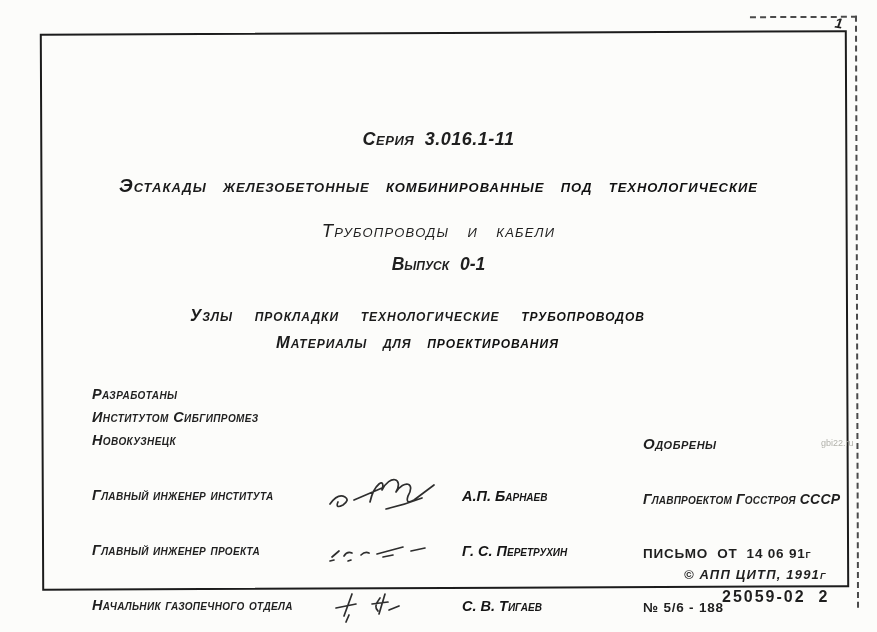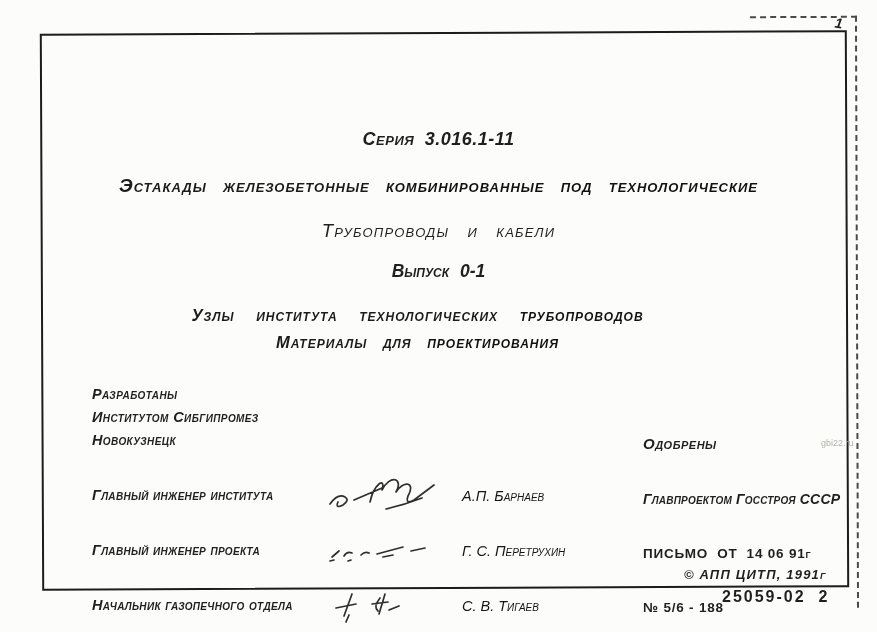--- a/index.html
+++ b/index.html
@@ -31,31 +31,31 @@
   }
   
   .cline{position:absolute;left:0;width:877px;text-align:center;white-space:pre;}
   .header-line{top:54px;font-size:16.5px;word-spacing:6px;letter-spacing:.6px;}
   .w-light{font-weight:400;color:#3a3a3a;}
   .w-med{font-weight:700;color:#1b1b1b;}
   .w-heavy{font-weight:800;color:#111;}
   .series-line{top:129px;font-size:18px;word-spacing:5px;letter-spacing:.5px;font-weight:600;}
   .title1{top:175px;font-size:19px;word-spacing:10px;letter-spacing:1px;}
   .title2{top:220px;font-size:18.5px;word-spacing:12px;letter-spacing:1.2px;font-weight:400;}
-  .issue-line{top:254px;font-size:17.5px;word-spacing:6px;font-weight:600;margin-top:7px;}
+  .issue-line{top:254px;font-size:17.5px;word-spacing:6px;font-weight:600;}
   .sub1{top:306px;width:835px;font-size:16.5px;word-spacing:16px;letter-spacing:1px;}
   .sub2{top:333px;width:835px;font-size:16.5px;word-spacing:10px;letter-spacing:1px;}
   
   .dev-block{position:absolute;left:92px;top:383px;width:452px;font-size:14.5px;}
   .dev-line{height:23px;line-height:23px;font-weight:600;letter-spacing:.4px;}
   .dev-row{display:flex;align-items:center;height:23px;margin-top:32px;}
   .dev-role{flex:0 0 252px;font-weight:600;letter-spacing:.3px;line-height:23px;}
   .dev-sig{flex:0 0 118px;position:relative;height:23px;}
   .dev-sig svg{position:absolute;left:-26px;top:-12px;}
-  .dev-name{flex:1 1 auto;font-weight:400;color:#161616;white-space:pre;}
+  .dev-name{flex:1 1 auto;font-weight:700;color:#161616;white-space:pre;}
   .sig-path{stroke:#2e2e2e;fill:none;stroke-width:1.7;stroke-linecap:round;stroke-linejoin:round;}
   
   .app-block{position:absolute;left:643px;top:399px;width:215px;white-space:pre;}
   .app-label{font-size:15px;font-weight:800;letter-spacing:.5px;}
   .app-auth{font-size:14px;font-weight:800;letter-spacing:.2px;margin-top:3px;}
   .app-line{font-size:13.5px;font-weight:700;font-style:normal;letter-spacing:.8px;margin-top:3px;}
   
   .copyright{position:absolute;left:684px;top:567px;font-size:13px;font-weight:700;letter-spacing:1.2px;white-space:pre;}
   .doc-code{position:absolute;left:722px;top:588px;font-size:16px;font-weight:700;letter-spacing:2px;font-style:normal;white-space:pre;}
   .watermark{position:absolute;left:821px;top:438px;font-size:9px;color:#b2b2ab;font-style:normal;font-variant:normal;}
@@ -72,21 +72,21 @@
 
 
   <div class="cline series-line">Серия 3.016.1-11</div>
 
   <div class="cline title1"><span class="w-med">Эстакады железобетонные </span><span class="w-heavy">комбинированные под технологические</span></div>
 
   <div class="cline title2">Трубопроводы и кабели</div>
 
   <div class="cline issue-line">Выпуск 0-1</div>
 
-  <div class="cline sub1"><span class="w-med">Узлы института технологических </span><span class="w-heavy">трубопроводов</span></div>
+  <div class="cline sub1"><span class="w-med">Узлы прокладки технологические </span><span class="w-heavy">трубопроводов</span></div>
 
   <div class="cline sub2"><span class="w-med">Материалы для </span><span class="w-heavy">проектирования</span></div>
 
   <div class="dev-block">
     <div class="dev-line">Разработаны</div>
     <div class="dev-line">Институтом Сибгипромез</div>
     <div class="dev-line">Новокузнецк</div>
 
     <div class="dev-row">
       <span class="dev-role">Главный инженер института</span>

